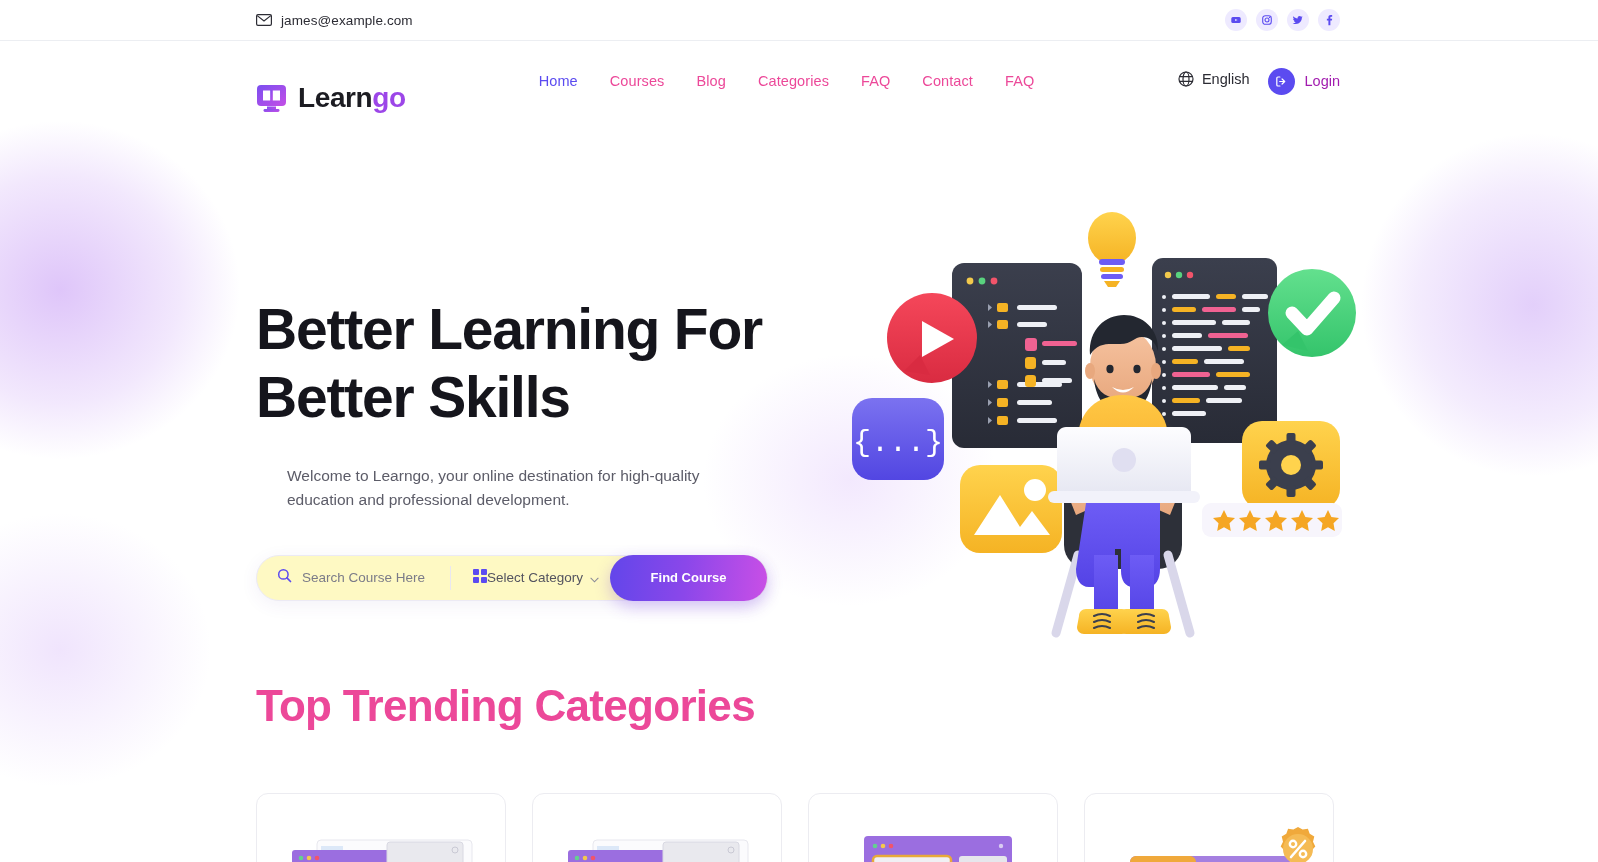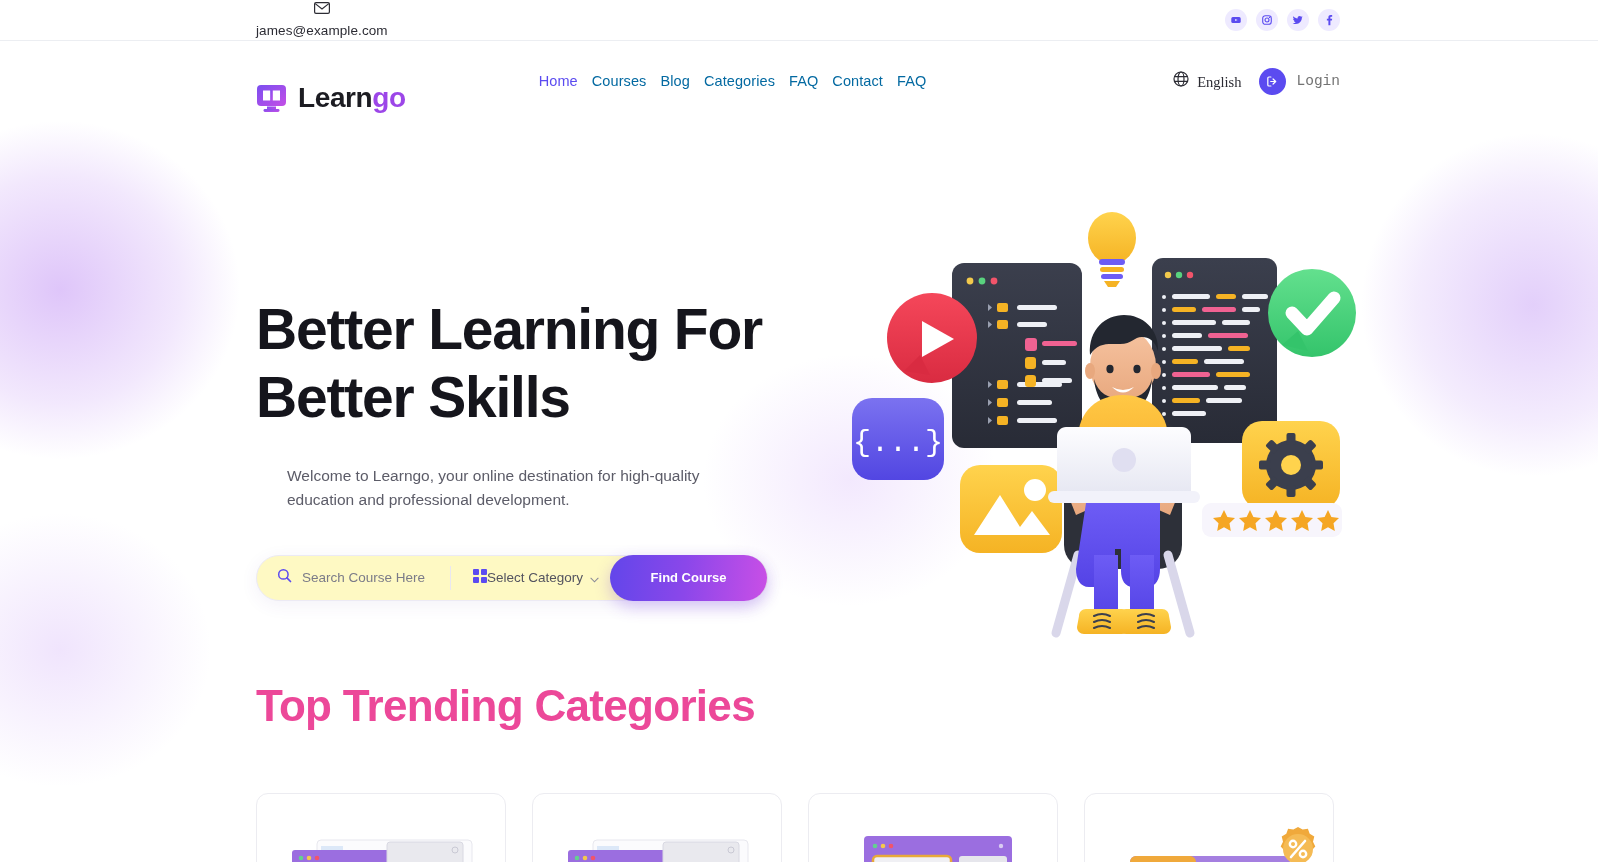--- a/index.html
+++ b/index.html
@@ -30,21 +30,21 @@
     background:radial-gradient(closest-side, rgba(208,172,248,.32), rgba(255,255,255,0) 72%);
   }
 
   
   .topbar {
     position:relative; z-index:5;
     height:41px; display:flex; align-items:center;
     padding:0 258px 0 256px;
     border-bottom:1px solid #eceef2;
   }
-  .topbar-email { display:flex; align-items:center; gap:9px;flex-direction:column; }
+  .topbar-email { display:flex; align-items:center; gap:9px; }
   .topbar-email .label { font-size:13.5px; color:#2c2c34; letter-spacing:.1px; }
   .mail-icon svg { display:block; }
   .topbar-social { margin-left:auto; display:flex; align-items:center; gap:9px; }
   .soc {
     width:22px; height:22px; border-radius:50%;
     background:#eeeaff; display:flex; align-items:center; justify-content:center;
     cursor:pointer;
   }
   .soc svg { display:block; }
 
@@ -52,36 +52,36 @@
   .header {
     position:relative; z-index:5;
     height:80px; display:flex; align-items:center;
     padding:0 258px 0 256px;
   }
   .logo { display:flex; align-items:center; gap:11px; cursor:pointer;margin-top:34px; }
   .logo-mark { width:31px; height:31px; }
   .logo-text { font-size:28px; font-weight:bold; letter-spacing:-.4px; line-height:1; }
   .logo-text .go { color:#9c46e8; }
 
-  .nav { display:flex; align-items:center; gap:14px; margin-left:133px; }
+  .nav { display:flex; align-items:center; gap:32px; margin-left:133px; }
   .nav-item {
-    font-size:14.5px; color:#0369a1; cursor:pointer; letter-spacing:.1px;
+    font-size:14.5px; color:#ec4899; cursor:pointer; letter-spacing:.1px;
     white-space:nowrap;
   }
   .nav-item.active { color:#5b4bf0; }
 
   .header-right { margin-left:auto; display:flex; align-items:center; gap:18px; }
-  .lang { display:flex; align-items:flex-end; gap:8px; cursor:pointer;font-family:Liberation Serif, serif; }
+  .lang { display:flex; align-items:flex-start; gap:8px; cursor:pointer; }
   .lang .label { font-size:14.5px; color:#2b2b33; }
   .login { display:flex; align-items:center; gap:10px; cursor:pointer; }
   .login-badge {
     width:27px; height:27px; border-radius:50%; background:#5b4bf0;
     display:flex; align-items:center; justify-content:center;
   }
-  .login .label { font-size:14.5px; color:#737373;font-family:Liberation Mono, monospace; }
+  .login .label { font-size:14.5px; color:#a21caf; }
 
   
   .hero {
     position:relative; z-index:4;
     display:flex; align-items:flex-start;
     padding:82px 0 0 256px;
     height:560px;
   }
   .hero-left { width:540px; padding-top:92px; }
   .hero-title {

